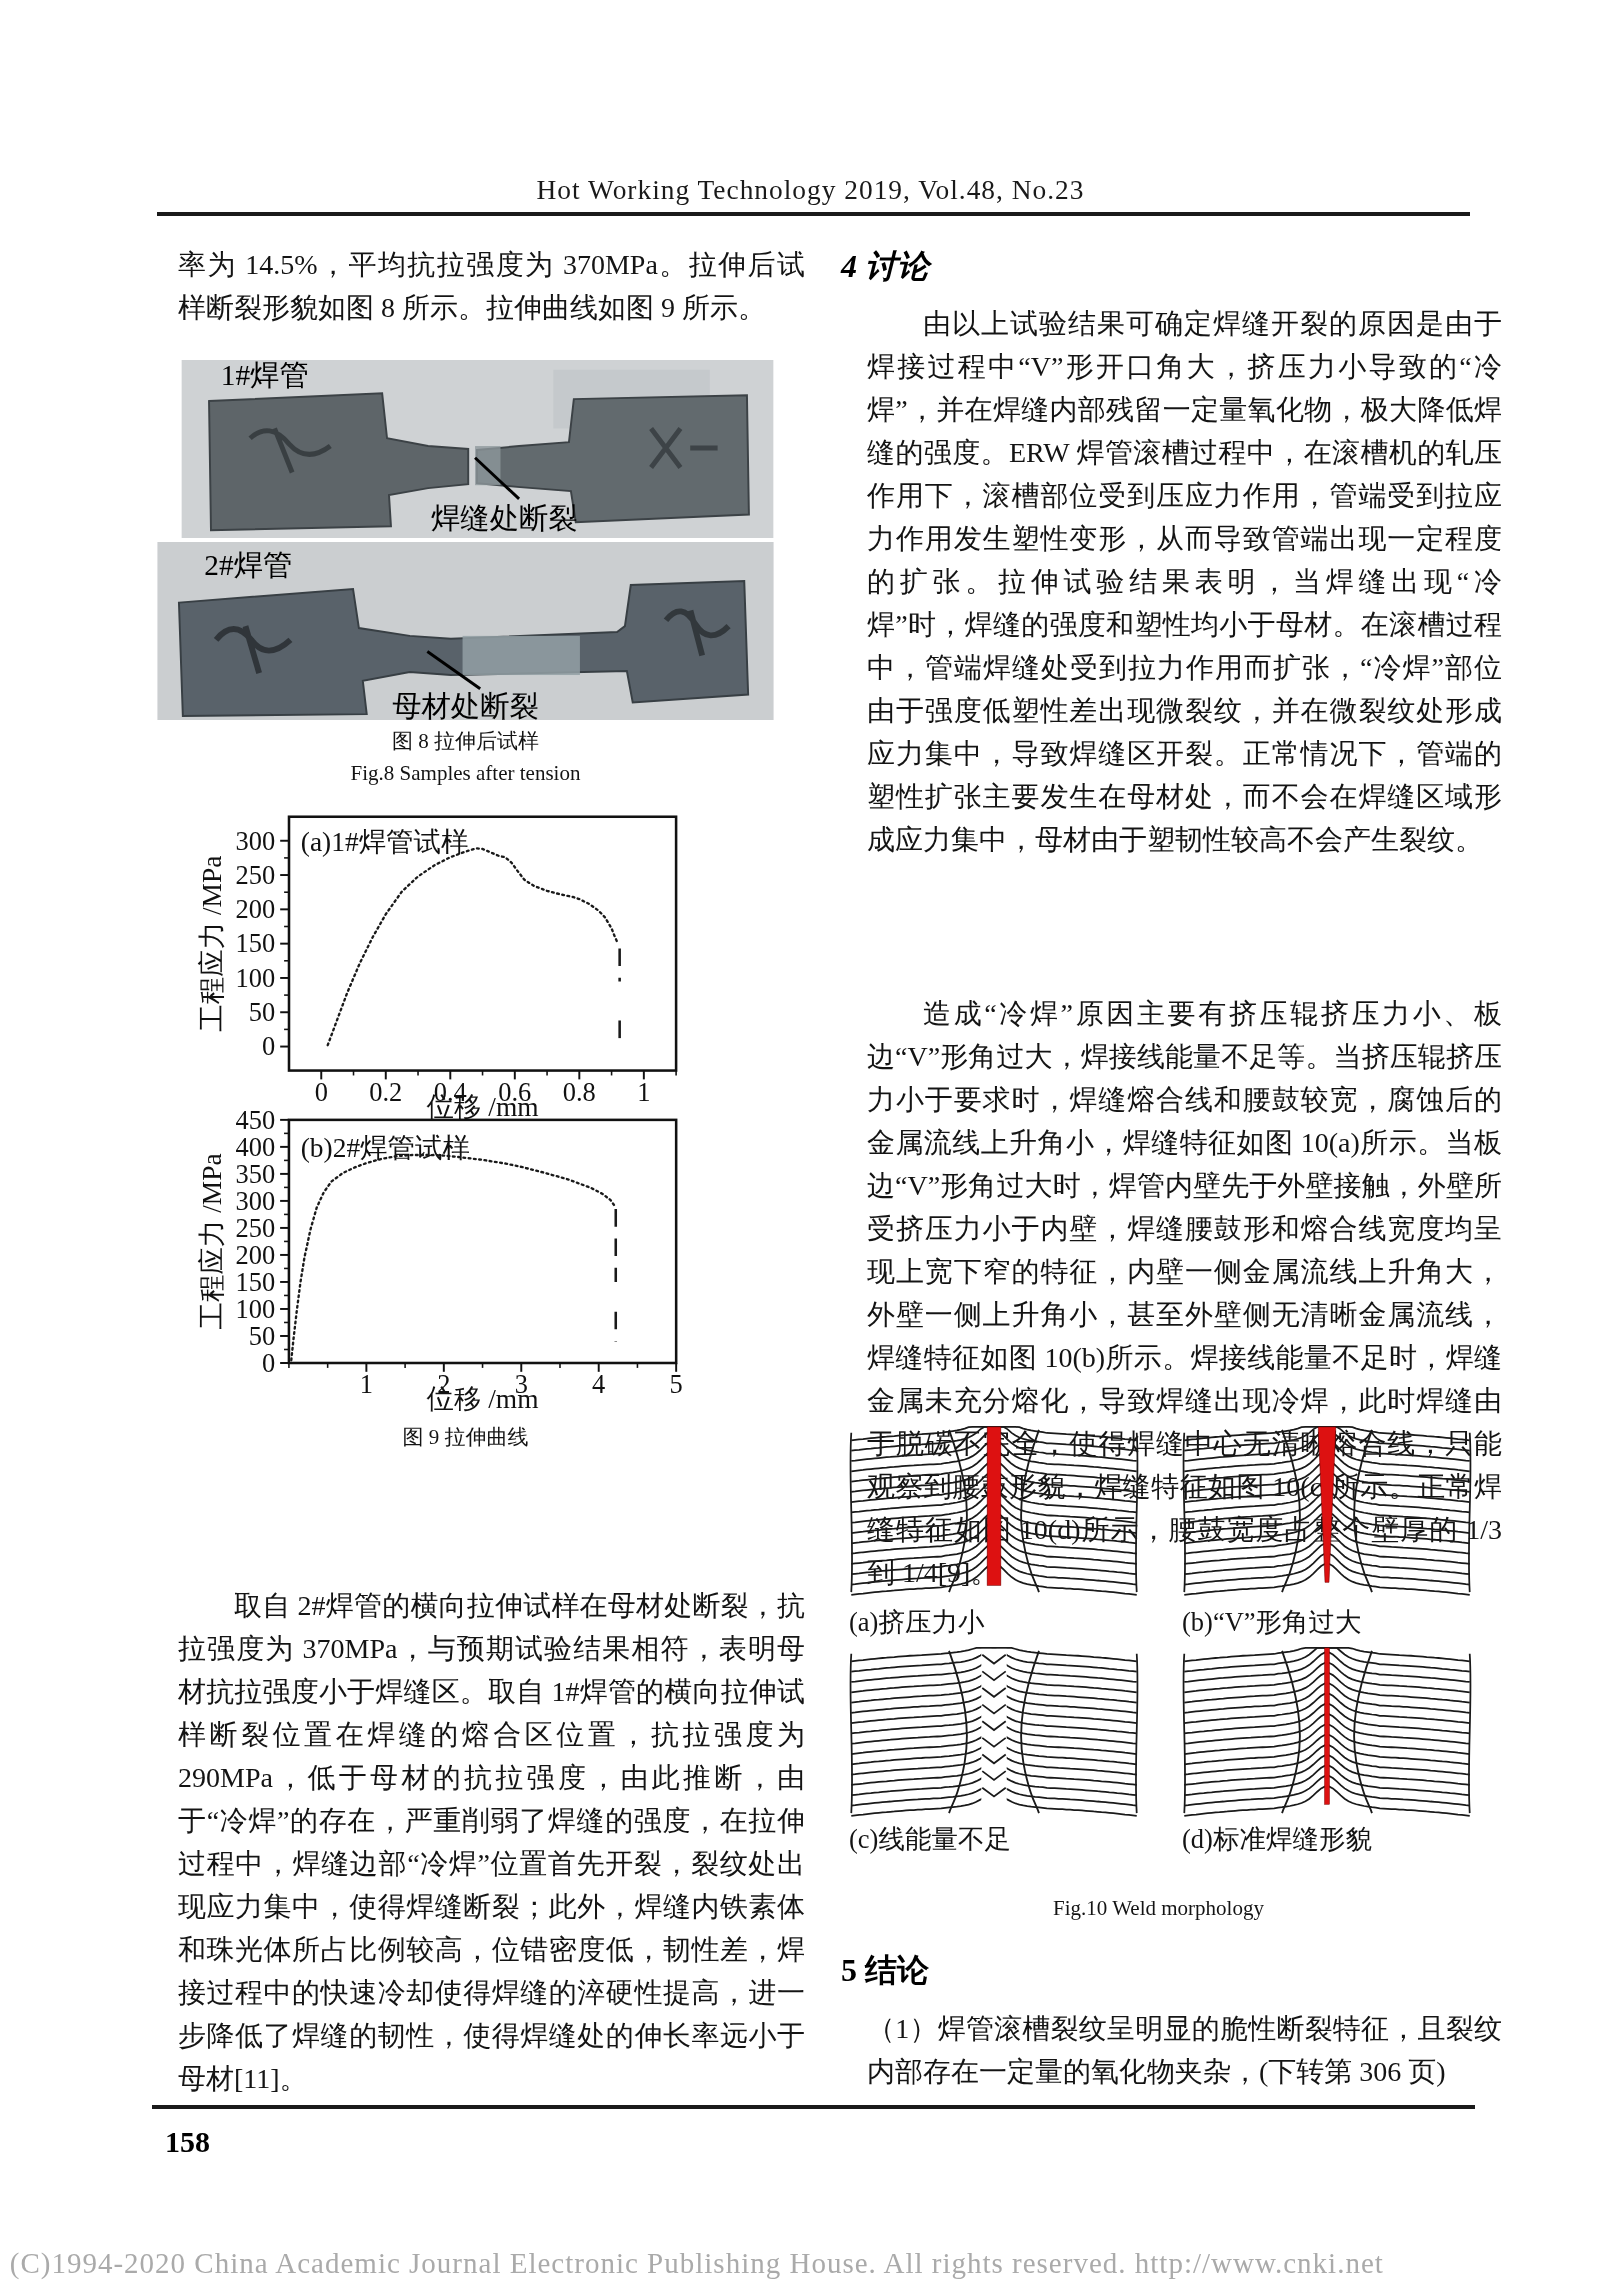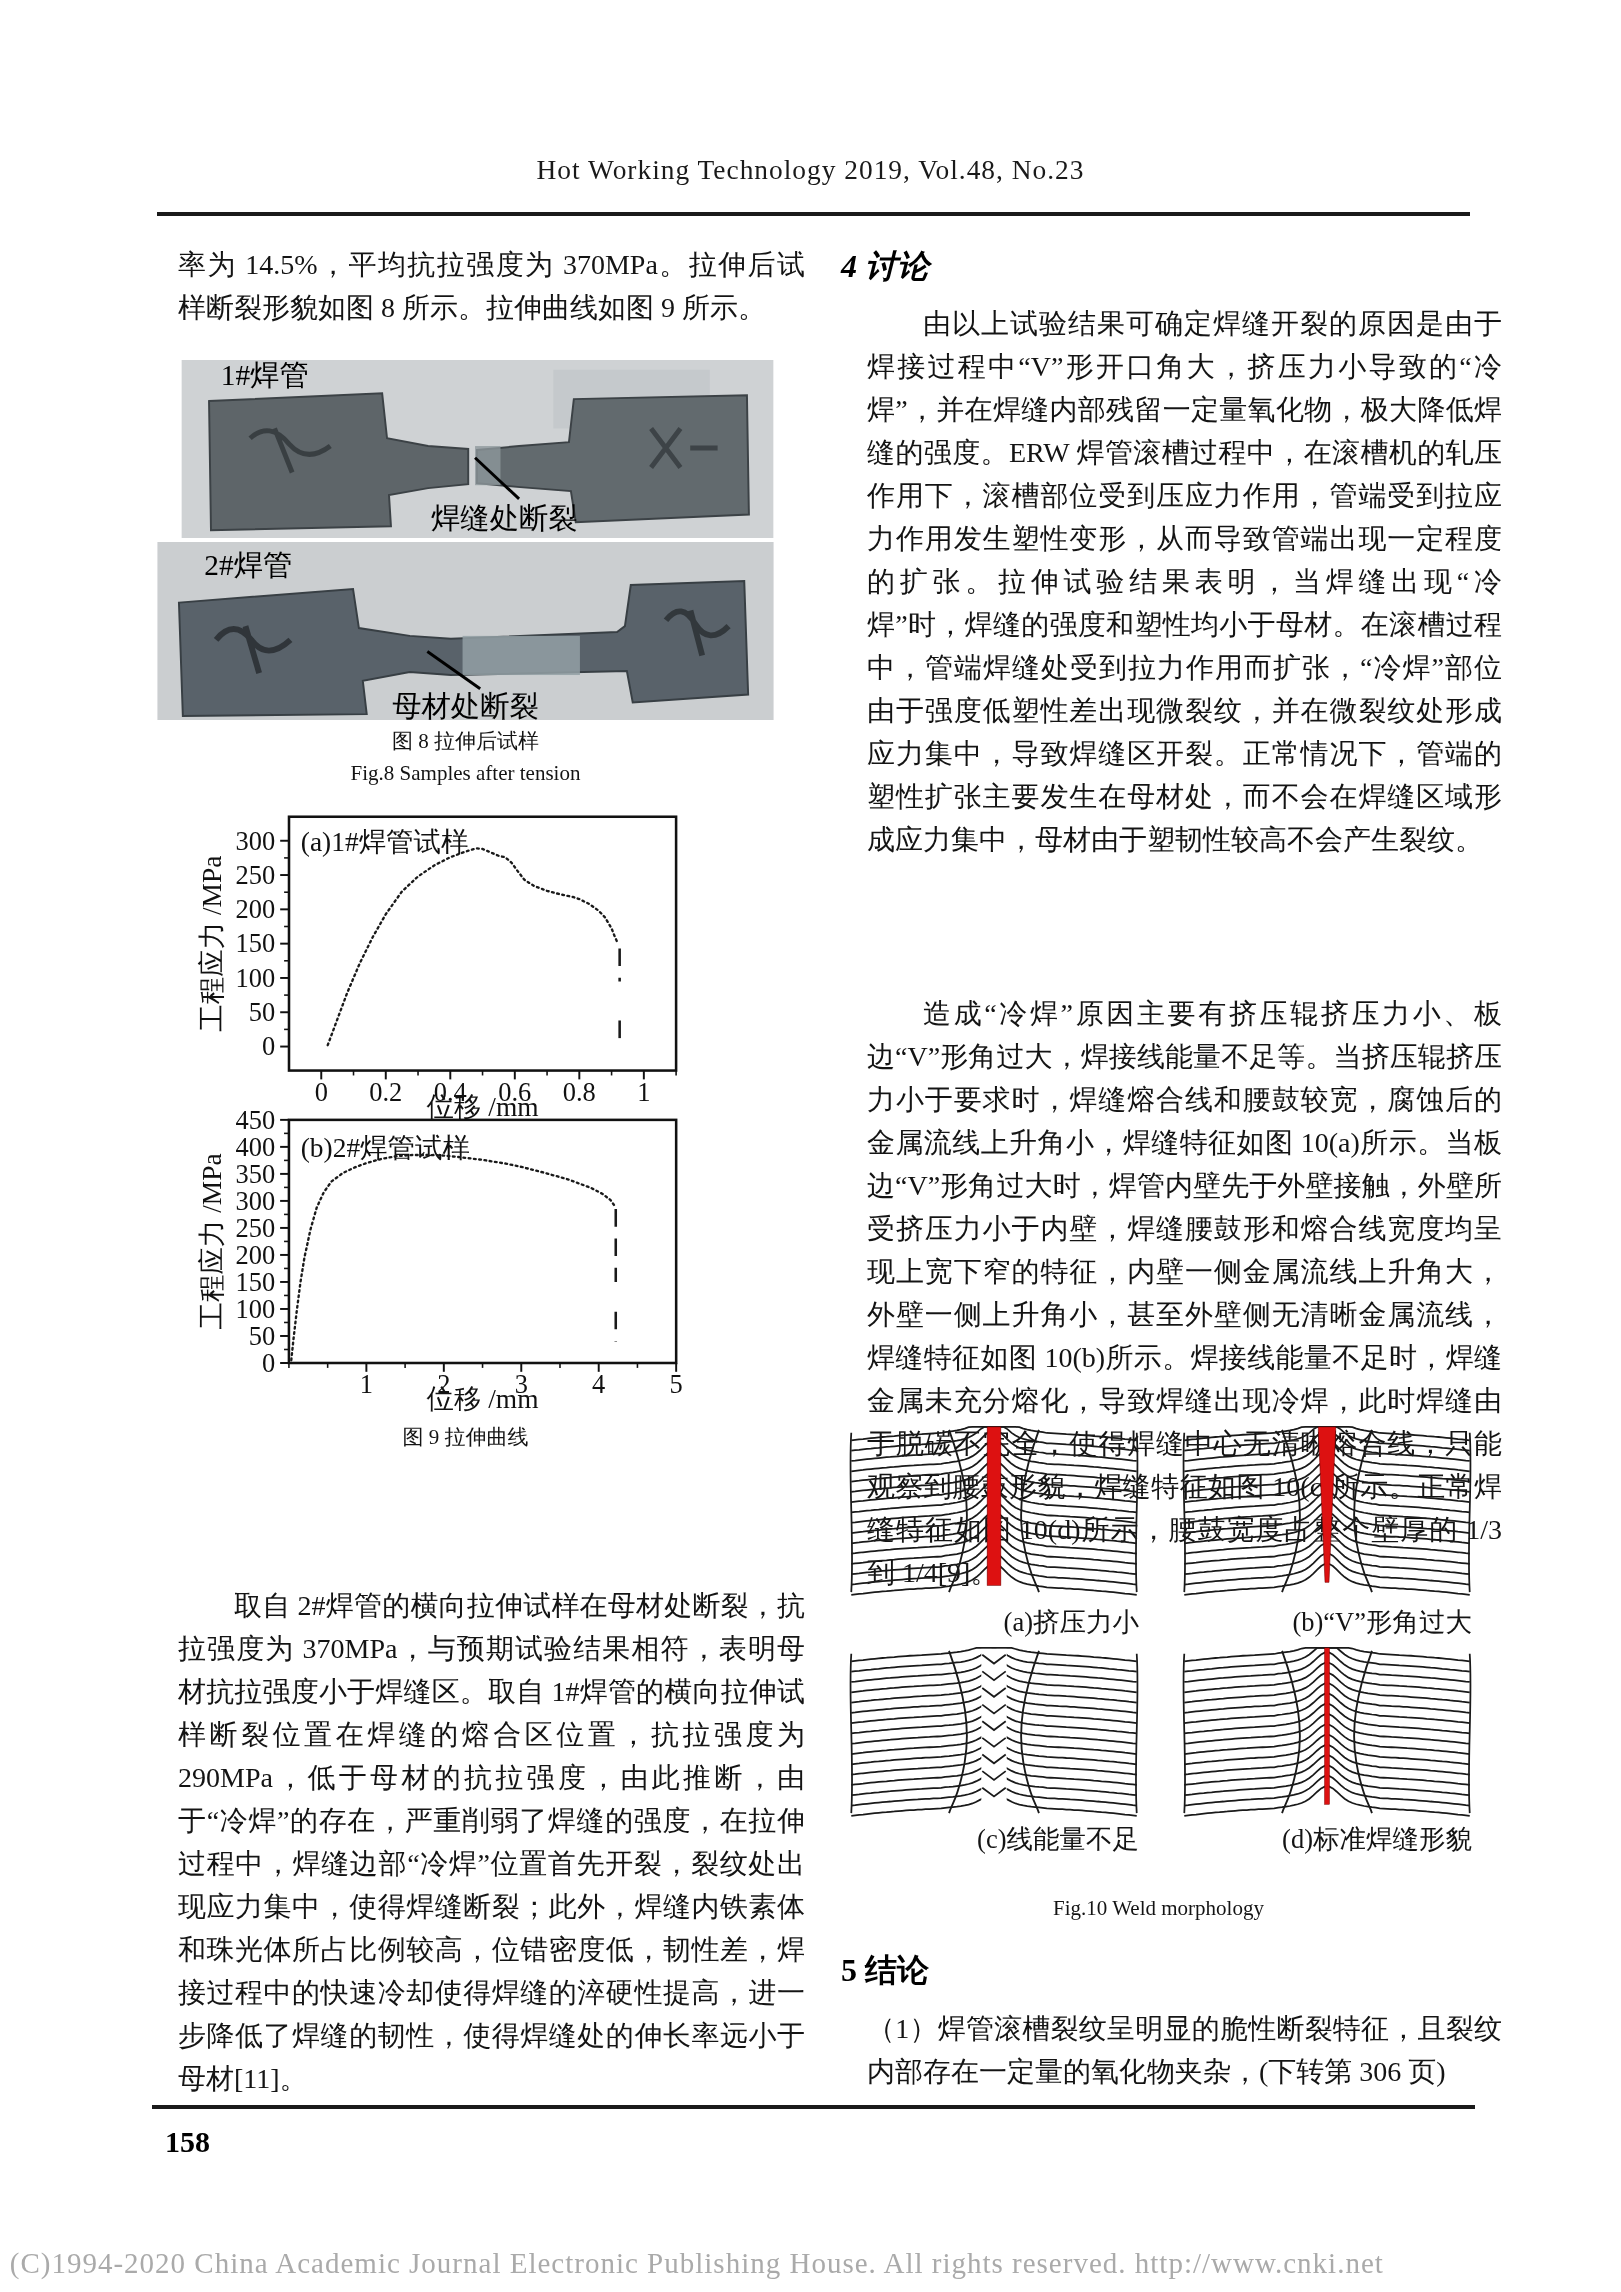--- a/index.html
+++ b/index.html
@@ -5,31 +5,31 @@
   html,body{margin:0;padding:0;background:#ffffff;}
   #page{position:relative;width:1621px;height:2293px;background:#fff;overflow:hidden;
         font-family:"Liberation Serif",serif;color:#111;}
   .abs{position:absolute;}
   .hdr{width:100%;text-align:center;font-size:27.4px;letter-spacing:1px;color:#1a1a1a;}
   .rule{background:#1a1a1a;height:3.9px;}
   .para{font-size:28px;line-height:43px;text-align:justify;color:#141414;margin-left:26px;}
   .ind{text-indent:2em;}
   .cap{font-size:21px;text-align:center;color:#141414;}
   .h2{font-size:32px;font-weight:bold;color:#000;}
-  .panel-label{font-size:26.5px;text-align:right;color:#141414;}
+  .panel-label{font-size:26.5px;text-align:left;color:#141414;}
   .pgnum{font-size:30px;font-weight:bold;color:#000;}
   .foot{font-size:29px;color:#aaaaaa;letter-spacing:1px;}
   svg text{font-family:"Liberation Serif",serif;}
 </style>
 </head>
 <body>
 
 <div id="page">
 
-  <div class="abs hdr" style="top:155px;left:0;">Hot Working Technology  2019, Vol.48, No.23</div>
+  <div class="abs hdr" style="top:175px;left:0;">Hot Working Technology  2019, Vol.48, No.23</div>
   <div class="abs rule" style="top:212px;left:157px;width:1313px;"></div>
 
   <div class="abs para" style="top:243px;left:152px;width:627px;">率为 14.5%，平均抗拉强度为 370MPa。拉伸后试样断裂形貌如图 8 所示。拉伸曲线如图 9 所示。</div>
 
   <svg class="abs" style="top:360px;left:181px;" width="593" height="178" viewBox="0 0 605 182">
     <rect x="0" y="0" width="605" height="182" fill="#cfd2d4"></rect>
     <rect x="380" y="10" width="160" height="60" fill="#c5c9cc"></rect>
     <polygon fill="#5e6569" stroke="#3c4246" stroke-width="2" points="28,42 205,34 210,80 252,88 293,91 293,127 252,131 212,138 214,170 30,174"></polygon>
     <polygon fill="#626a6e" stroke="#3c4246" stroke-width="2" points="302,92 345,88 396,84 401,40 578,36 580,158 403,166 398,134 346,130 302,126"></polygon>
     <rect x="300" y="88" width="26" height="40" fill="#8d979b" opacity="0.8"></rect>

